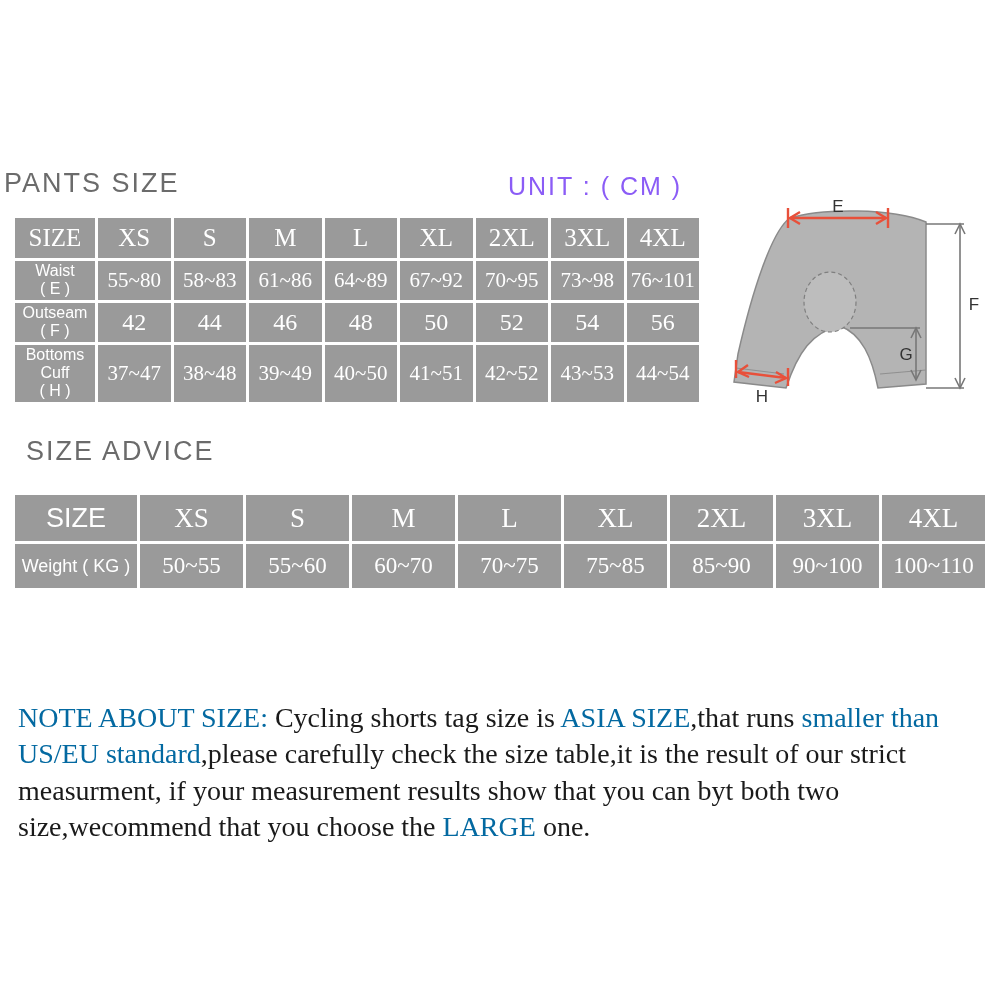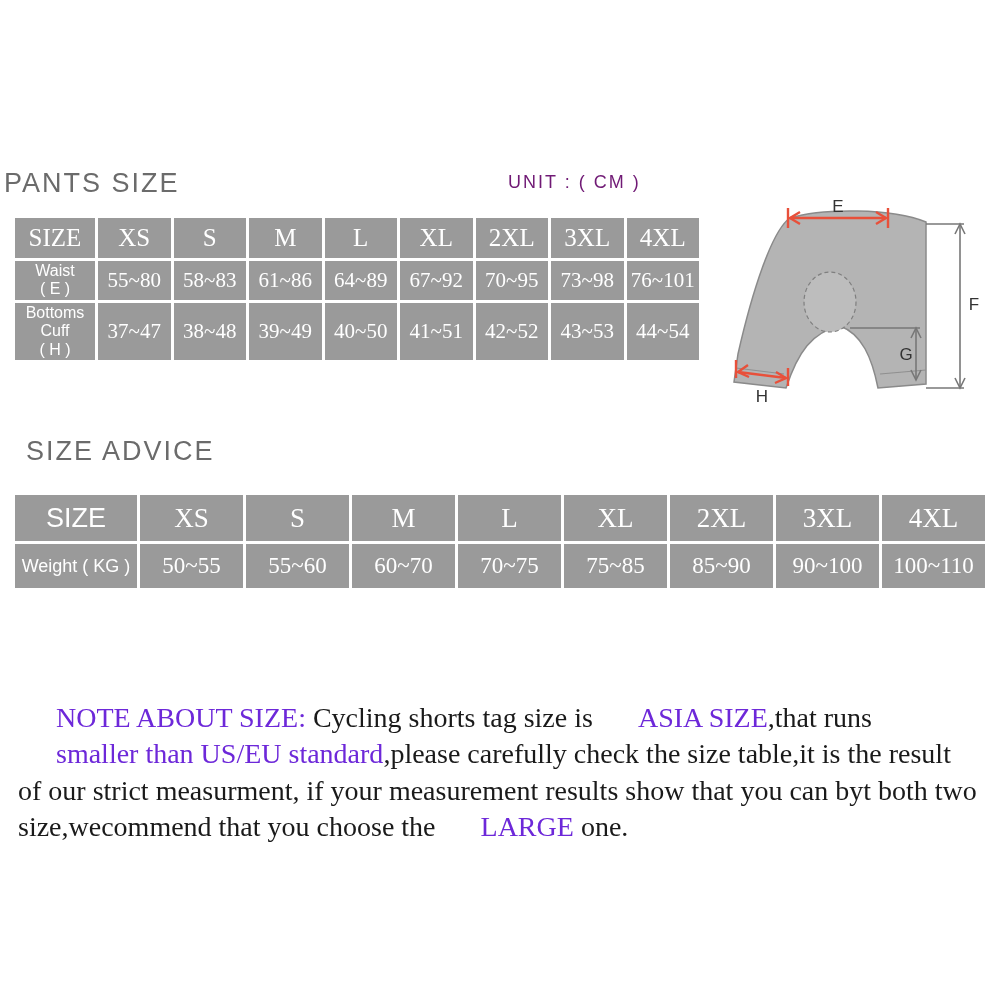--- a/index.html
+++ b/index.html
@@ -27,23 +27,23 @@
   #pants-title {
     position: absolute;
     left: 4px;
     top: 168px;
   }
   #unit-label {
     position: absolute;
     left: 508px;
     top: 172px;
     font-family: "Liberation Sans", sans-serif;
-    font-size: 18px;
+    font-size: 25px;
     letter-spacing: 2px;
-    color: #701a75;
+    color: #8b5cf6;
   }
   #advice-title {
     position: absolute;
     left: 26px;
     top: 436px;
     text-align: center;
   }
 
   
   table {
@@ -122,21 +122,21 @@
   #note {
     position: absolute;
     left: 18px;
     top: 700px;
     width: 962px;
     font-family: "Liberation Serif", serif;
     font-size: 28px;
     line-height: 1.30;
     color: #1a1a1a;
   }
-  .red { color: #6d28d9; margin-left: 38px; }
+  .red { color: #0369a1; }
 </style>
 </head>
 <body>
 
 <div id="pants-title" class="section-title">PANTS SIZE</div>
 <div id="unit-label">UNIT : ( CM )</div>
 
 <table id="pants-table">
   <tbody>
     <tr class="head">
@@ -159,20 +159,34 @@
       <td>55~80</td>
       <td>58~83</td>
       <td>61~86</td>
       <td>64~89</td>
       <td>67~92</td>
       <td>70~95</td>
       <td>73~98</td>
       <td>76~101</td>
     </tr>
 
+    <tr>
+      <td class="rowhead">
+        <div>Outseam</div>
+        <div>( F )</div>
+      </td>
+      <td class="big">42</td>
+      <td class="big">44</td>
+      <td class="big">46</td>
+      <td class="big">48</td>
+      <td class="big">50</td>
+      <td class="big">52</td>
+      <td class="big">54</td>
+      <td class="big">56</td>
+    </tr>
 
 
     <tr>
       <td class="rowhead">
         <div>Bottoms Cuff</div>
         <div>( H )</div>
       </td>
       <td>37~47</td>
       <td>38~48</td>
       <td>39~49</td>

